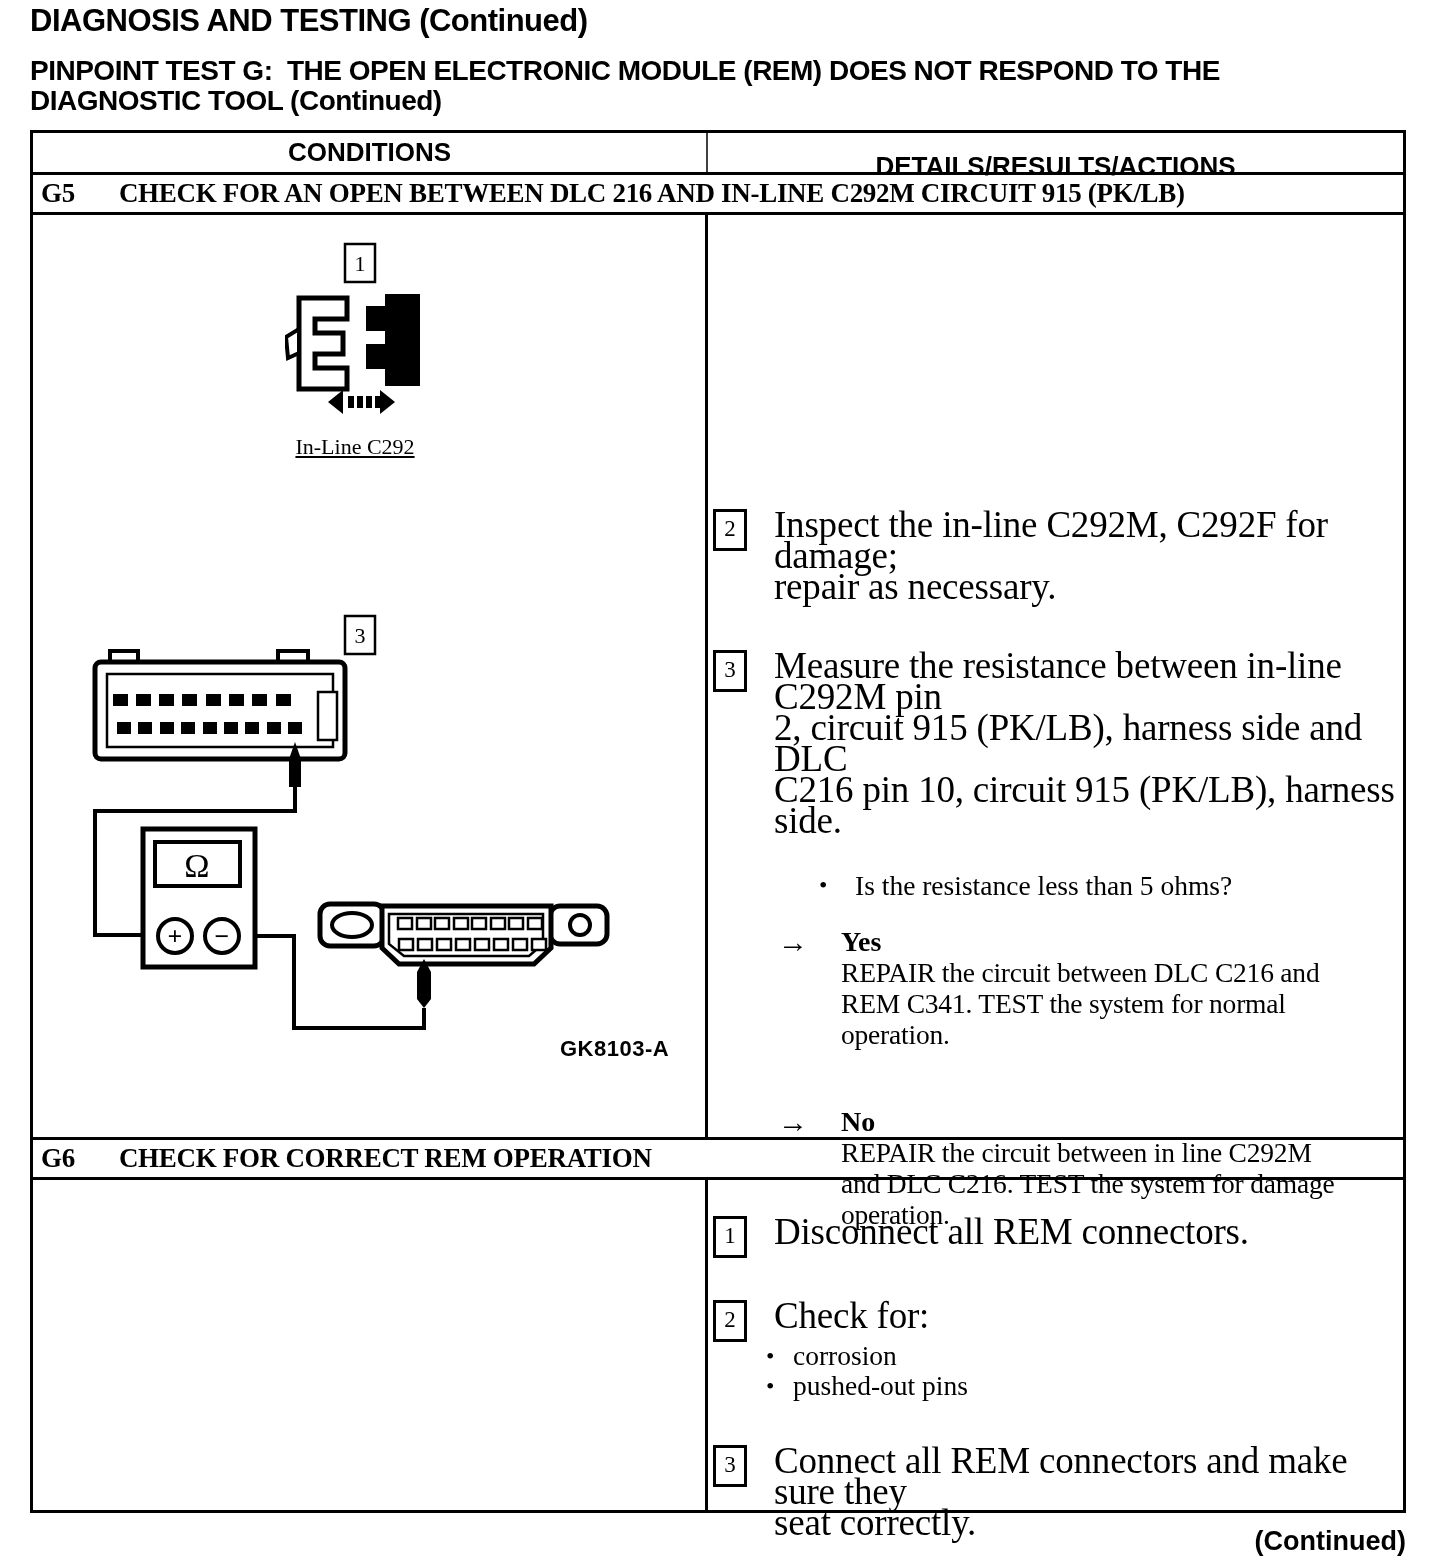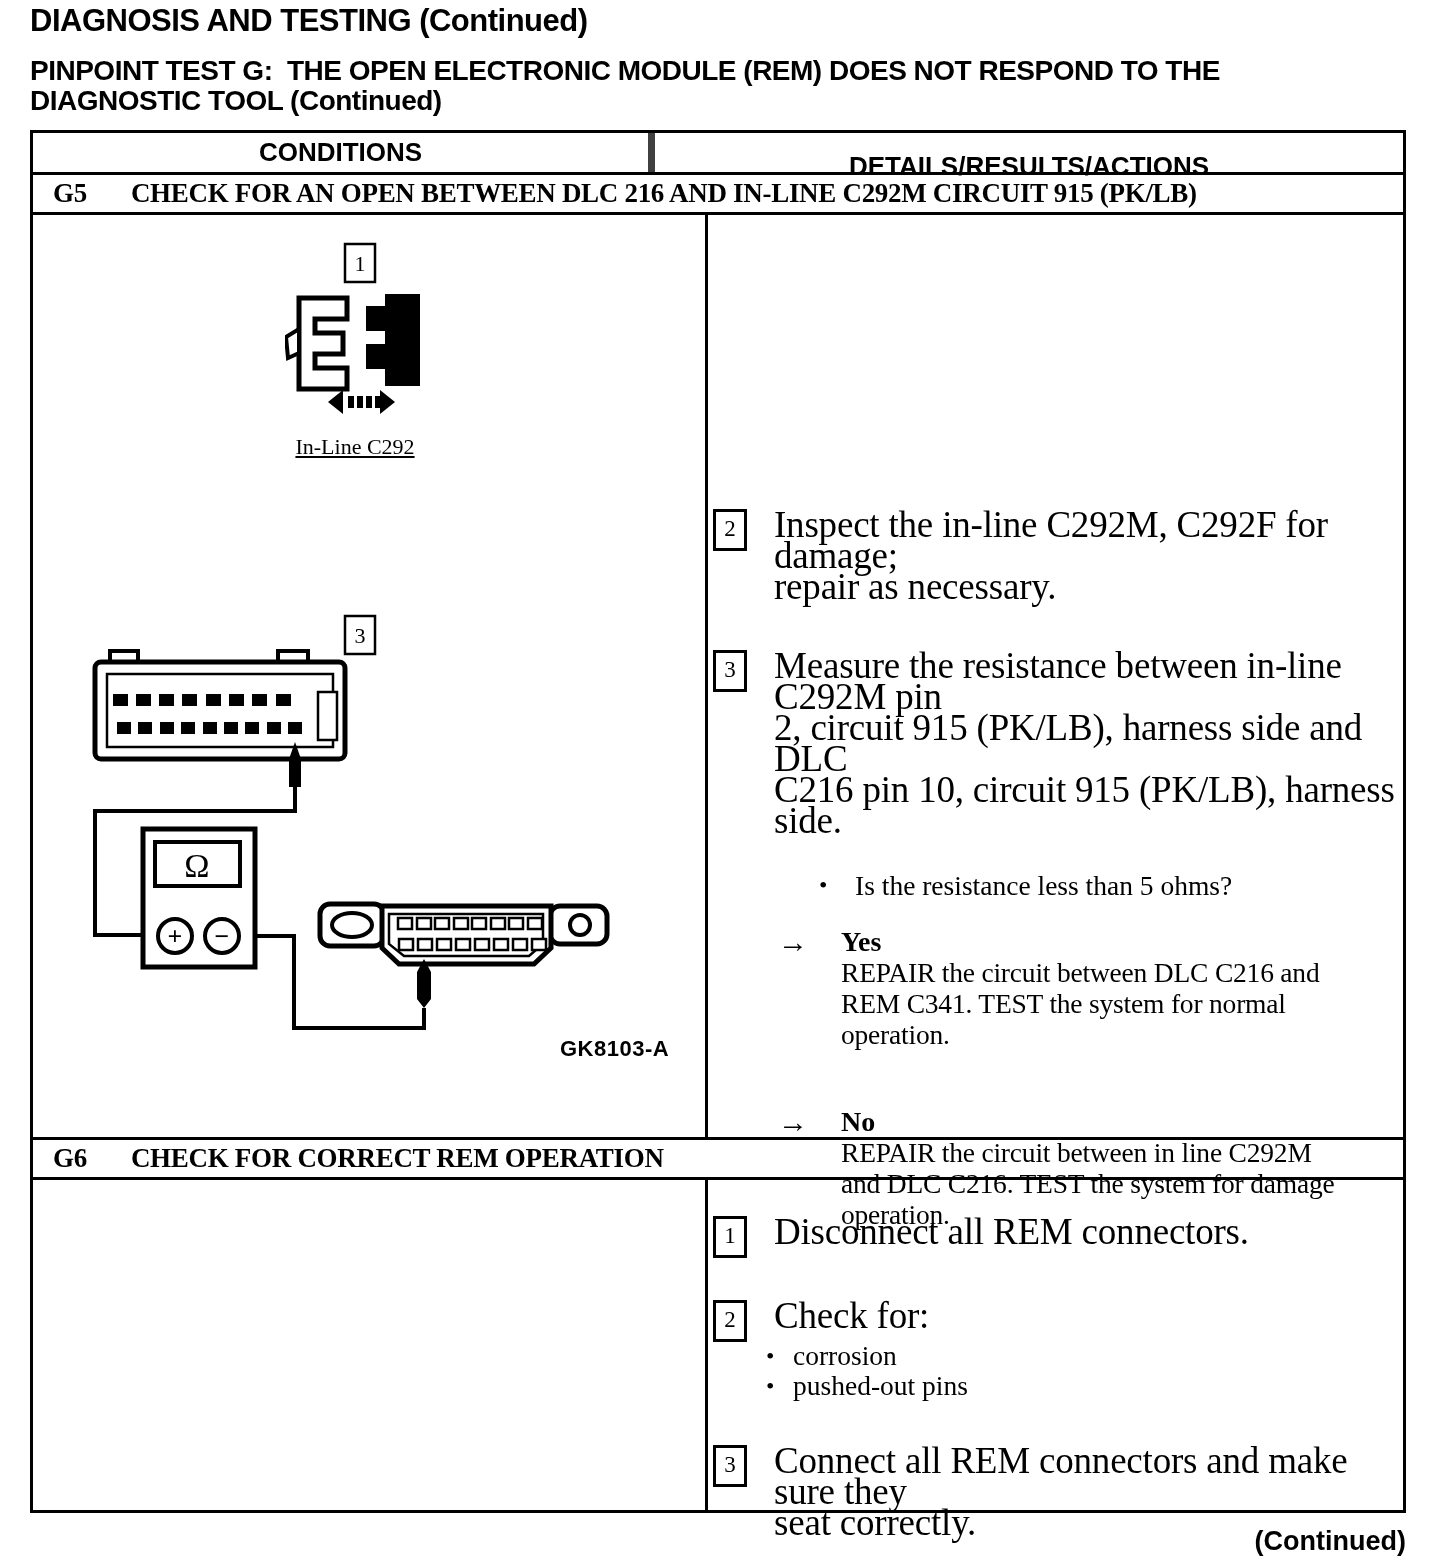--- a/index.html
+++ b/index.html
@@ -9,28 +9,28 @@
 
   .h1 { position:absolute; left:30px; top:2px; margin:0;
         font:bold 31px/38px "Liberation Sans", sans-serif; letter-spacing:-0.5px; }
   .h2 { position:absolute; left:30px; top:56px; margin:0;
         font:bold 28px/30px "Liberation Sans", sans-serif; letter-spacing:-0.5px;
         white-space:pre-wrap; }
 
   .pptable { position:absolute; left:30px; top:130px; width:1376px;
              border:3px solid #000; background:#fff; }
   .hdr-row { display:flex; height:42px; border-bottom:3px solid #000; }
-  .hdr-left { width:622px; border-right:7px solid #404040; display:flex; align-items:center;
+  .hdr-left { width:675px; border-right:2px solid #404040; display:flex; align-items:center;
               justify-content:center; font:bold 26px "Liberation Sans", sans-serif; }
   .hdr-right { flex:1; display:flex; align-items:center; justify-content:center;
                font:bold 26px "Liberation Sans", sans-serif;margin-top:28px; }
 
   .sec-row { height:40px; border-bottom:3px solid #000; display:flex; align-items:center;
              font:bold 27px "Liberation Serif", serif; letter-spacing:-0.3px; }
-  .sec-id { margin-left:20px; }
+  .sec-id { margin-left:8px; }
   .sec-title { margin-left:44px; }
 
   .body-row { display:flex; }
   .row-g5 { height:925px; border-bottom:3px solid #000; }
   .row-g6 { height:330px; }
   .cond-cell { width:675px; border-right:3px solid #000; position:relative; }
   .detail-cell { width:695px; position:relative; }
 
   .step { display:flex; padding-left:5px; }
   .stepnum { flex:none; width:34px; height:42px; border:3px solid #000; text-align:center;

